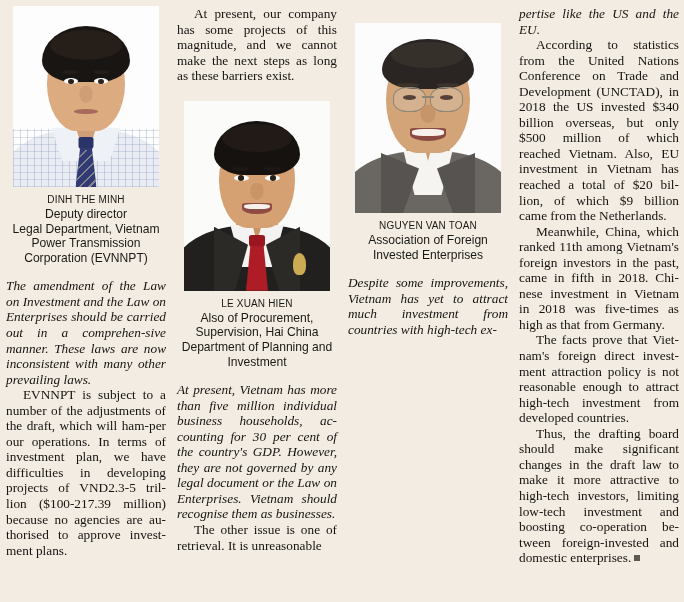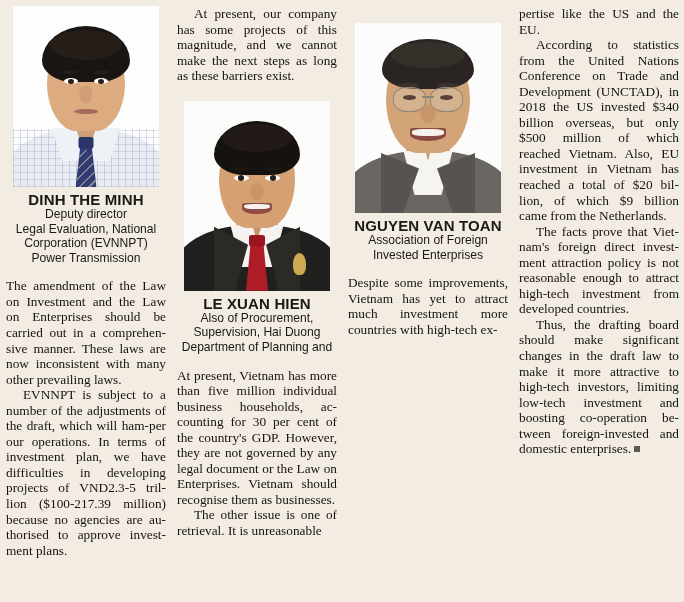--- a/index.html
+++ b/index.html
@@ -36,21 +36,21 @@
     font-family: "Liberation Serif", serif;
     font-size: 13.3px;
     line-height: 15.55px;
     text-align: justify;
     text-justify: inter-word;
     color: #161310;
     margin: 0;
     text-indent: 17px;
     hyphens: manual;
   }
-  .para.noindent { text-indent: 0; }
+  .para.noindent { text-indent: 0; font-style: italic; }
 
   
   .photo {
     width: 146px;
     margin: 0 auto;
     position: relative;
     overflow: hidden;
     background: #ffffff;
   }
   .photo-inner {
@@ -172,22 +172,22 @@
   }
 
   
   .caption {
     font-family: "Liberation Sans", sans-serif;
     text-align: center;
     color: #1b1915;
     margin-top: 5px;
   }
   .cap-name {
-    font-size: 15px;
-    font-weight: bold;
+    font-size: 10px;
+    font-weight: normal;
     letter-spacing: 0.15px;
     line-height: 15px;
     display: block;
   }
   .cap-role {
     font-size: 12.1px;
     font-weight: normal;
     line-height: 14.6px;
     display: block;
   }
@@ -244,23 +244,23 @@
 
         <div class="nose" style="top:80px; width:13px; height:17px; background:#cb9a72; opacity:.75;"></div>
 
         <div class="mouth" style="top:103px; width:24px; height:5px; background:#a86a5c;"></div>
       </div>
     </div>
 
     <div class="caption">
       <span class="cap-name">DINH THE MINH</span>
       <span class="cap-role">Deputy director</span>
-      <span class="cap-role">Legal Evaluation, National</span>
+      <span class="cap-role">Legal Department, Vietnam</span>
+      <span class="cap-role">Power Transmission</span>
       <span class="cap-role">Corporation (EVNNPT)</span>
-      <span class="cap-role">Power Transmission</span>
     </div>
 
     <div class="gap-md"></div>
 
     <p class="para noindent">The amendment of the Law on Investment and the Law on Enterprises should be carried out in a comprehen-sive manner. These laws are now inconsistent with many other prevailing laws.</p>
     <p class="para">EVNNPT is subject to a number of the adjustments of the draft, which will ham-per our operations. In terms of investment plan, we have difficulties in developing projects of VND2.3-5 tril-lion ($100-217.39 million) because no agencies are au-thorised to approve invest-ment plans.</p>
   </div>
 
   <div class="column">
 
@@ -306,22 +306,23 @@
         <div class="nose" style="top:82px; width:13px; height:17px; background:#c48e60; opacity:.7;"></div>
 
         <div class="mouth" style="top:102px; width:30px; height:11px; background:#8e4c44; border-radius:14% 14% 50% 50%;"></div>
         <div class="teeth" style="top:103px; width:26px; height:5.5px;"></div>
       </div>
     </div>
 
     <div class="caption">
       <span class="cap-name">LE XUAN HIEN</span>
       <span class="cap-role">Also of Procurement,</span>
-      <span class="cap-role">Supervision, Hai Duong</span>
+      <span class="cap-role">Supervision, Hai China</span>
       <span class="cap-role">Department of Planning and</span>
+      <span class="cap-role">Investment</span>
     </div>
 
     <div class="gap-md"></div>
 
     <p class="para noindent">At present, Vietnam has more than five million individual business households, ac-counting for 30 per cent of the country's GDP. However, they are not governed by any legal document or the Law on Enterprises. Vietnam should recognise them as businesses.</p>
     <p class="para">The other issue is one of retrieval. It is unreasonable</p>
   </div>
 
   <div class="column">
 
@@ -368,23 +369,24 @@
     </div>
 
     <div class="caption">
       <span class="cap-name">NGUYEN VAN TOAN</span>
       <span class="cap-role">Association of Foreign</span>
       <span class="cap-role">Invested Enterprises</span>
     </div>
 
     <div class="gap-md"></div>
 
-    <p class="para noindent">Despite some improvements, Vietnam has yet to attract much investment more countries with high-tech ex-</p>
+    <p class="para noindent">Despite some improvements, Vietnam has yet to attract much investment from countries with high-tech ex-</p>
   </div>
 
   <div class="column">
     <p class="para noindent">pertise like the US and the EU.</p>
     <p class="para">According to statistics from the United Nations Conference on Trade and Development (UNCTAD), in 2018 the US invested $340 billion overseas, but only $500 million of which reached Vietnam. Also, EU investment in Vietnam has reached a total of $20 bil-lion, of which $9 billion came from the Netherlands.</p>
+    <p class="para">Meanwhile, China, which ranked 11th among Vietnam's foreign investors in the past, came in fifth in 2018. Chi-nese investment in Vietnam in 2018 was five-times as high as that from Germany.</p>
     <p class="para">The facts prove that Viet-nam's foreign direct invest-ment attraction policy is not reasonable enough to attract high-tech investment from developed countries.</p>
     <p class="para"><span>Thus, the drafting board should make significant changes in the draft law to make it more attractive to high-tech investors, limiting low-tech investment and boosting co-operation be-tween foreign-invested and domestic enterprises.</span><span class="endmark"></span></p>
   </div>
 
 </div>
 
 </body></html>

